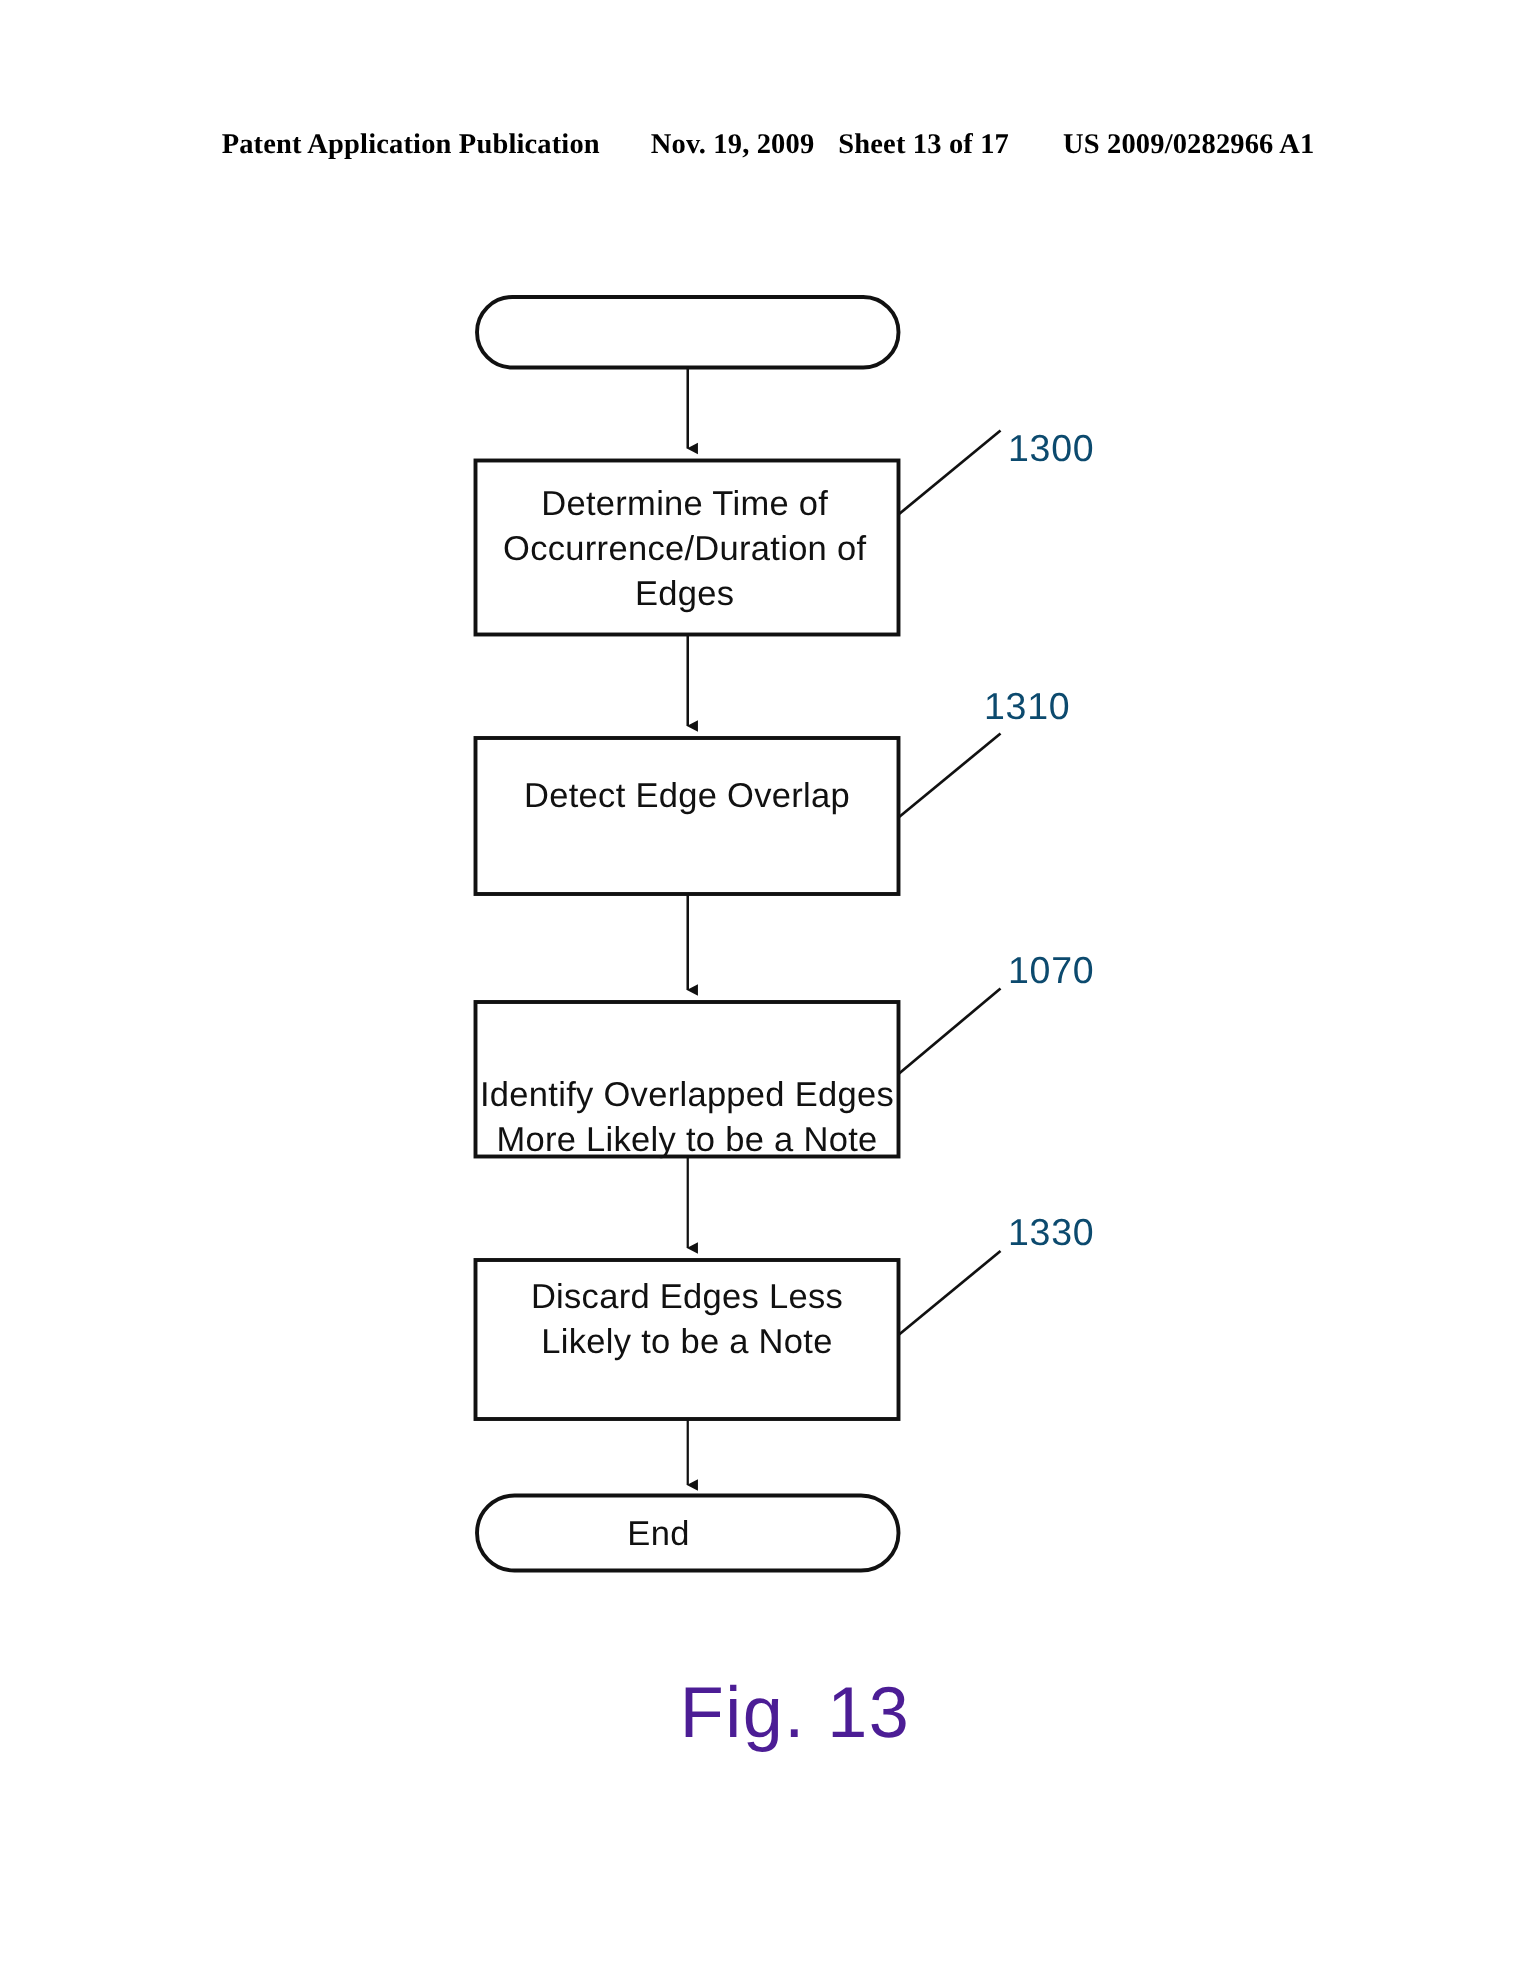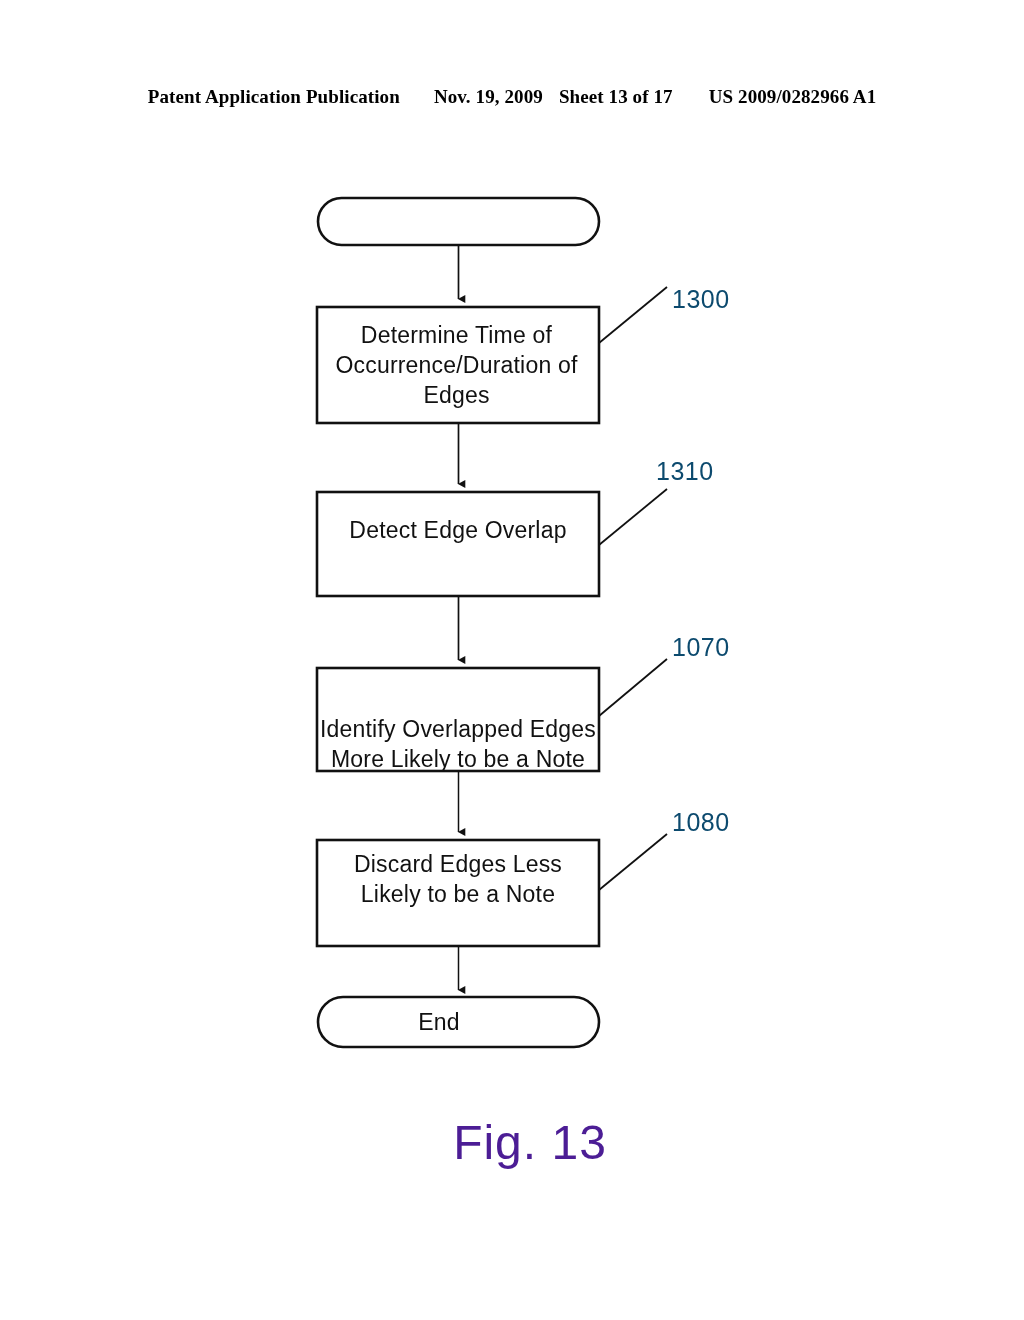--- a/index.html
+++ b/index.html
@@ -135,16 +135,16 @@
 More Likely to be a Note</div>
 
   <div class="node-label" style="left:317px; top:840px; width:282px; height:78px;">Discard Edges Less
 Likely to be a Note</div>
 
   <div class="node-label" style="left:318px; top:997px; width:242px; height:50px;">End</div>
 
   <div class="ref-label" style="left:672px; top:285px;">1300</div>
   <div class="ref-label" style="left:656px; top:457px;">1310</div>
   <div class="ref-label" style="left:672px; top:633px;">1070</div>
-  <div class="ref-label" style="left:672px; top:808px;">1080</div>
+  <div class="ref-label" style="left:672px; top:808px;">1330</div>
 
   <div id="fig-caption">Fig. 13</div>
 </div>
 
 </body></html>

